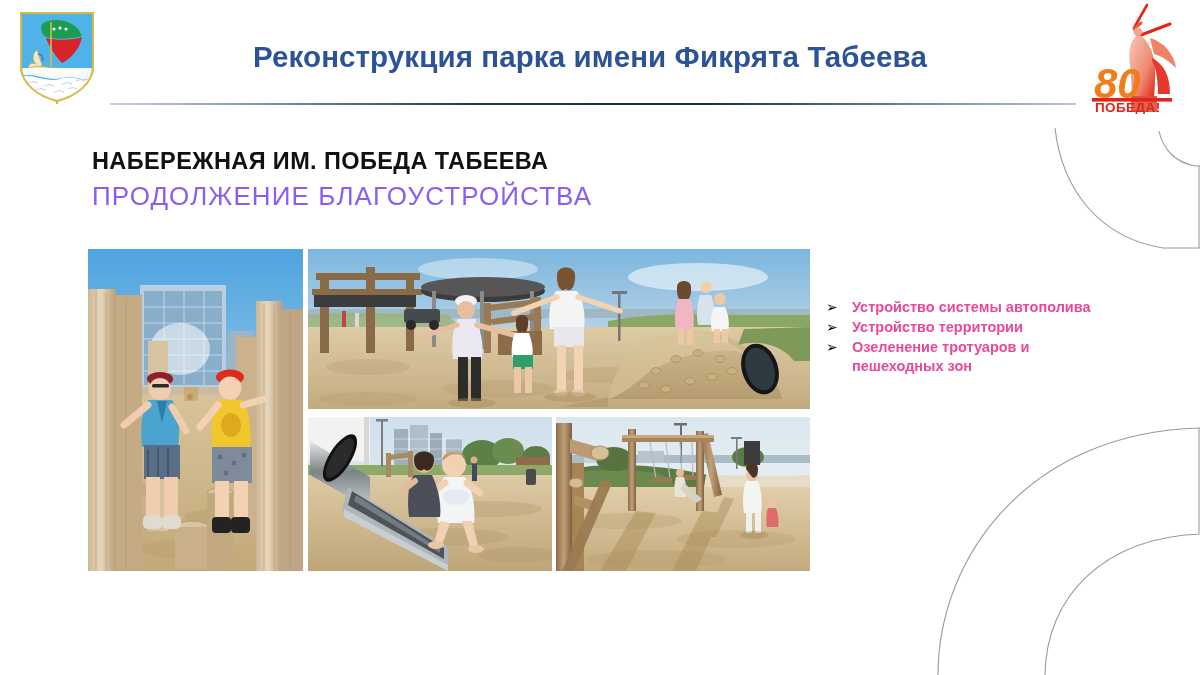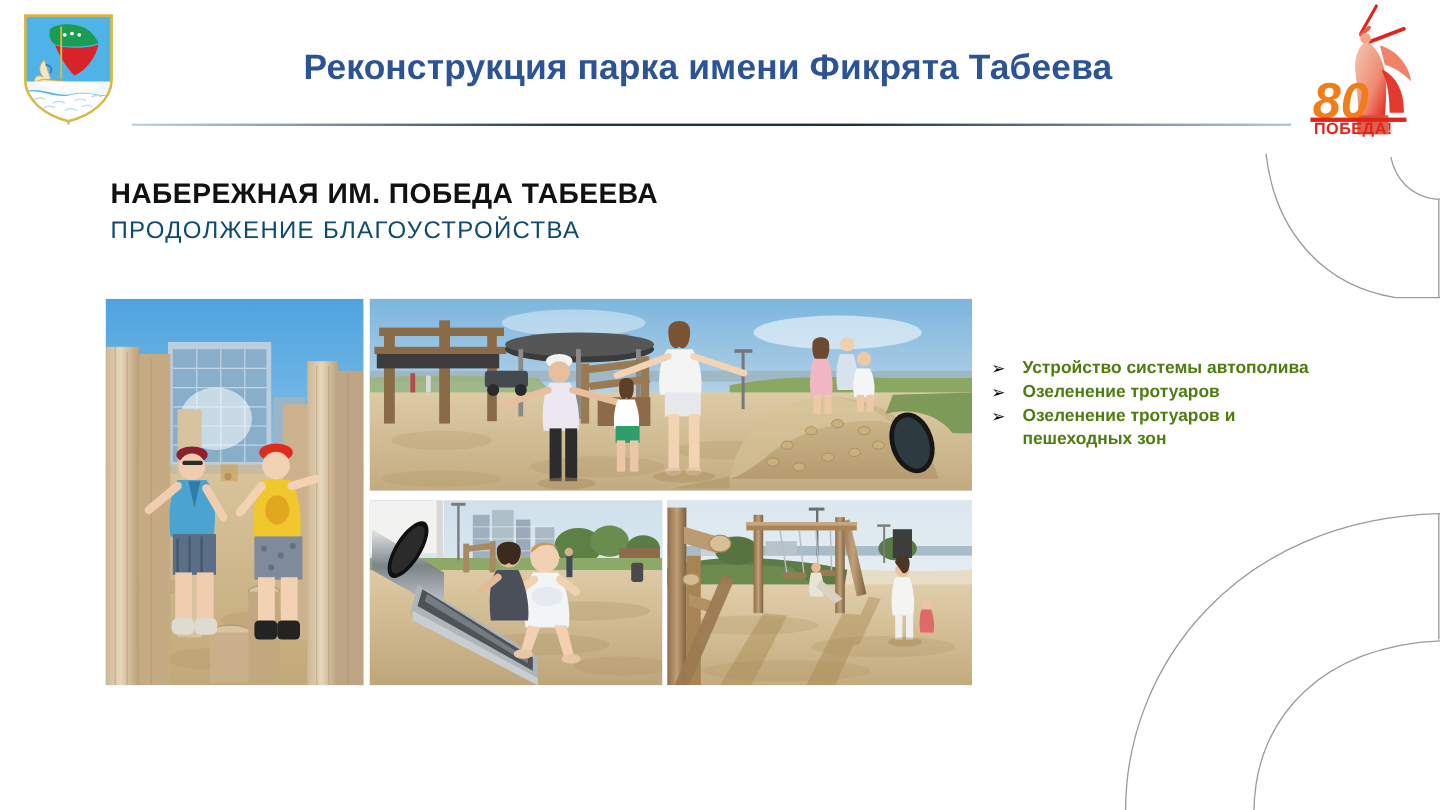--- a/index.html
+++ b/index.html
@@ -74,23 +74,23 @@
     font-size: 23.5px;
     font-weight: bold;
     color: #111111;
     letter-spacing: 0.4px;
     white-space: nowrap;
   }
   .sec-subtitle {
     position: absolute;
     left: 92px;
     top: 181px;
-    font-size: 20px;
+    font-size: 26px;
     font-weight: normal;
-    color: #0c4a6e;
+    color: #8b5cf6;
     letter-spacing: 1.1px;
     white-space: nowrap;
   }
 
   
   .plan-heading {
     position: absolute;
     left: 830px;
     top: 255px;
     font-size: 14.5px;
@@ -114,21 +114,21 @@
     flex: 0 0 auto;
     width: 26px;
     font-size: 14px;
     color: #000000;
     line-height: 19px;
   }
   .plan-text {
     flex: 1 1 auto;
     font-size: 14.5px;
     font-weight: bold;
-    color: #4d7c0f;
+    color: #ec4899;
     line-height: 19px;
     white-space: pre-line;
   }
 
   
   .collage { position: absolute; z-index: 1; }
   .photo {
     position: absolute;
     overflow: hidden;
     background: #cfd6da;
@@ -687,21 +687,21 @@
   </div>
 
 
   <div class="plan-list">
     <div class="plan-item">
       <span class="plan-bullet">➢</span>
       <span class="plan-text"> Устройство системы автополива</span>
     </div>
     <div class="plan-item">
       <span class="plan-bullet">➢</span>
-      <span class="plan-text">Озеленение тротуаров</span>
+      <span class="plan-text">Устройство территории</span>
     </div>
     <div class="plan-item">
       <span class="plan-bullet">➢</span>
       <span class="plan-text">Озеленение тротуаров и
 пешеходных зон</span>
     </div>
   </div>
 
 </div>
 

